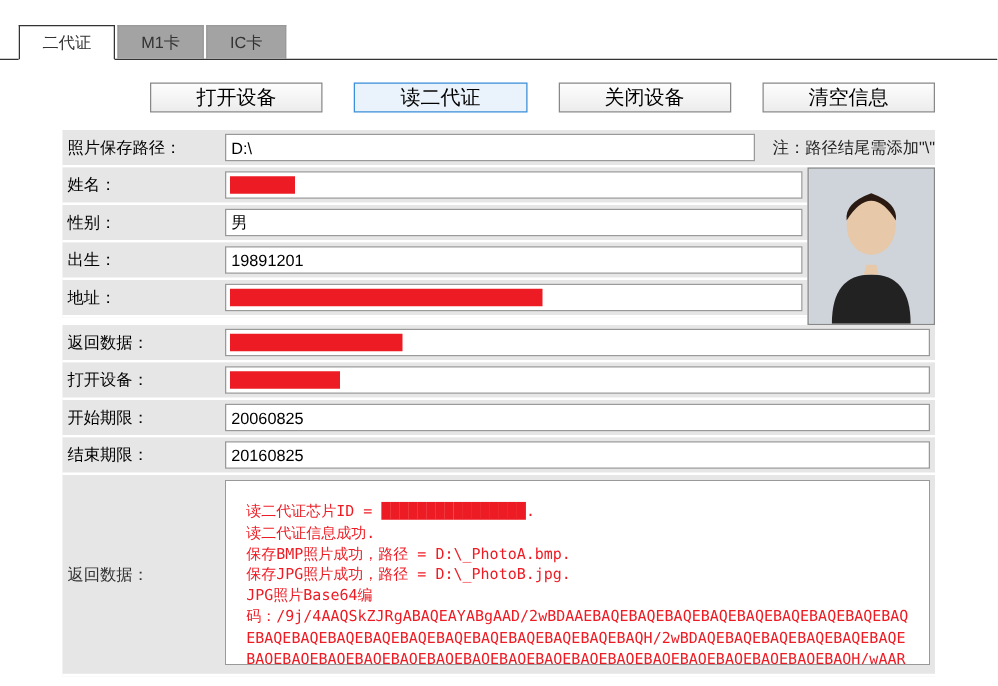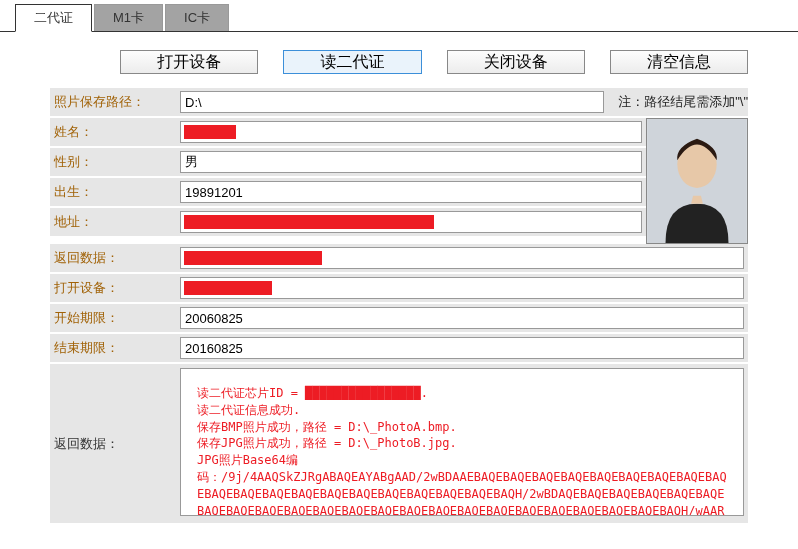--- a/index.html
+++ b/index.html
@@ -7,21 +7,21 @@
     margin: 0;
     font-family: "Microsoft YaHei", Arial, sans-serif;
     font-size: 13px;
     background: #fff;
     color: #333;
   }
   .tabs {
     display: flex;
     border-bottom: 1px solid #333;
     padding-left: 15px;
-    padding-top: 4px;
+    padding-top: 20px;
   }
   .tab {
     border: 1px solid #999;
     border-bottom: none;
     padding: 4px 18px;
     margin-right: 2px;
     background: #a3a3a3;
     cursor: pointer;
     position: relative;
   }
@@ -61,21 +61,21 @@
     display: flex;
     align-items: stretch;
     border-bottom: 2px solid #fff;
     background: #e6e6e6;
     min-height: 28px;
   }
   .row .label {
     width: 130px;
     min-width: 130px;
     padding: 5px 8px 5px 4px;
-    color: #a16207;
+    color: #000000;
   }
   .row .valwrap {
     flex: 1;
     display: flex;
     align-items: center;
     padding-right: 4px;
   }
   .row input[type=text] {
     width: 100%;
     height: 22px;

